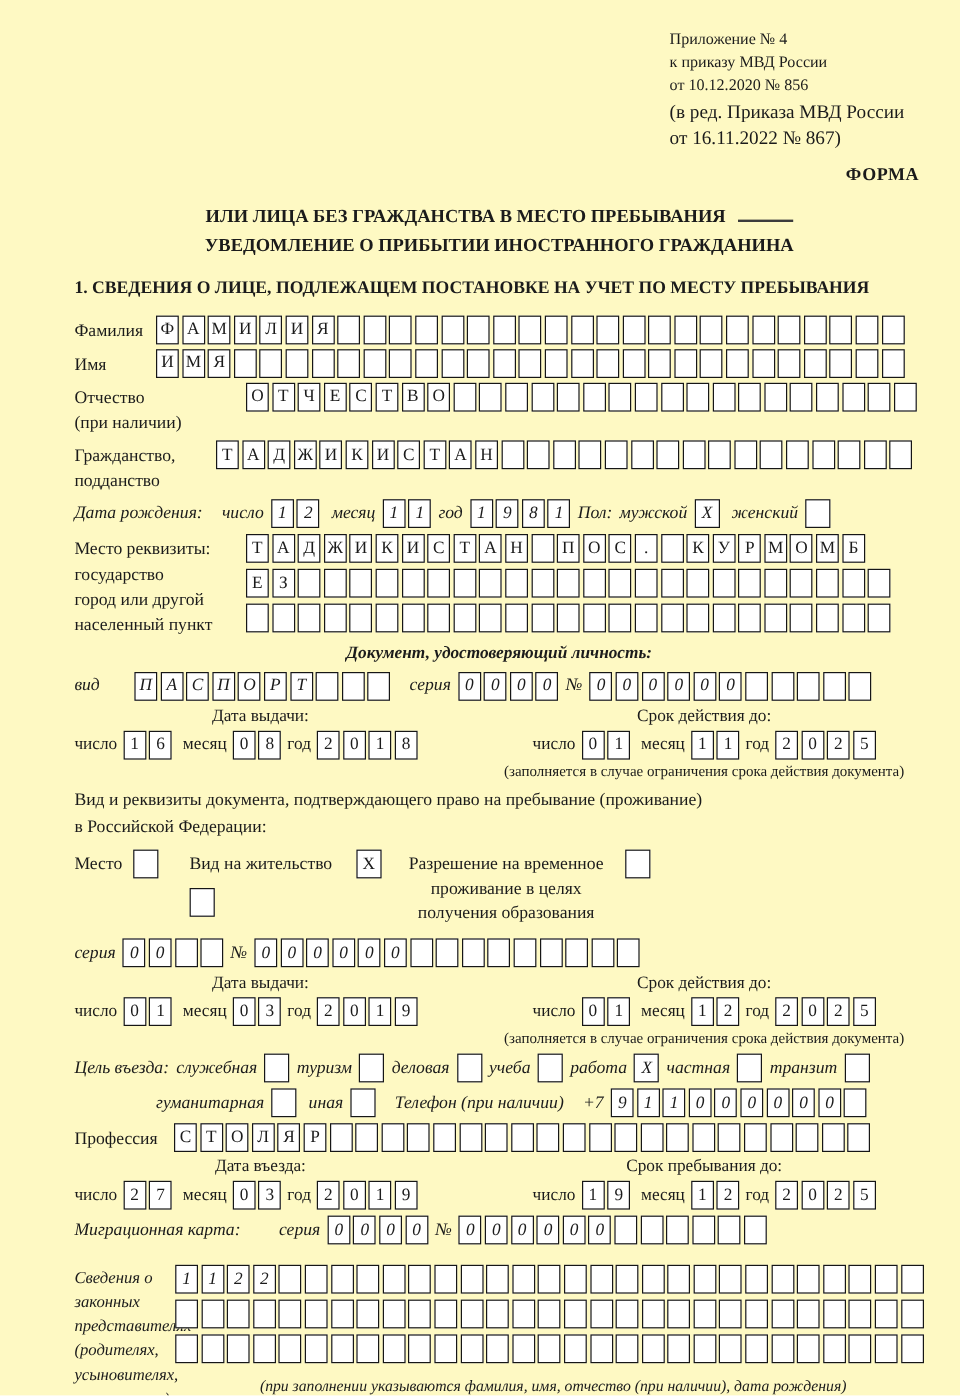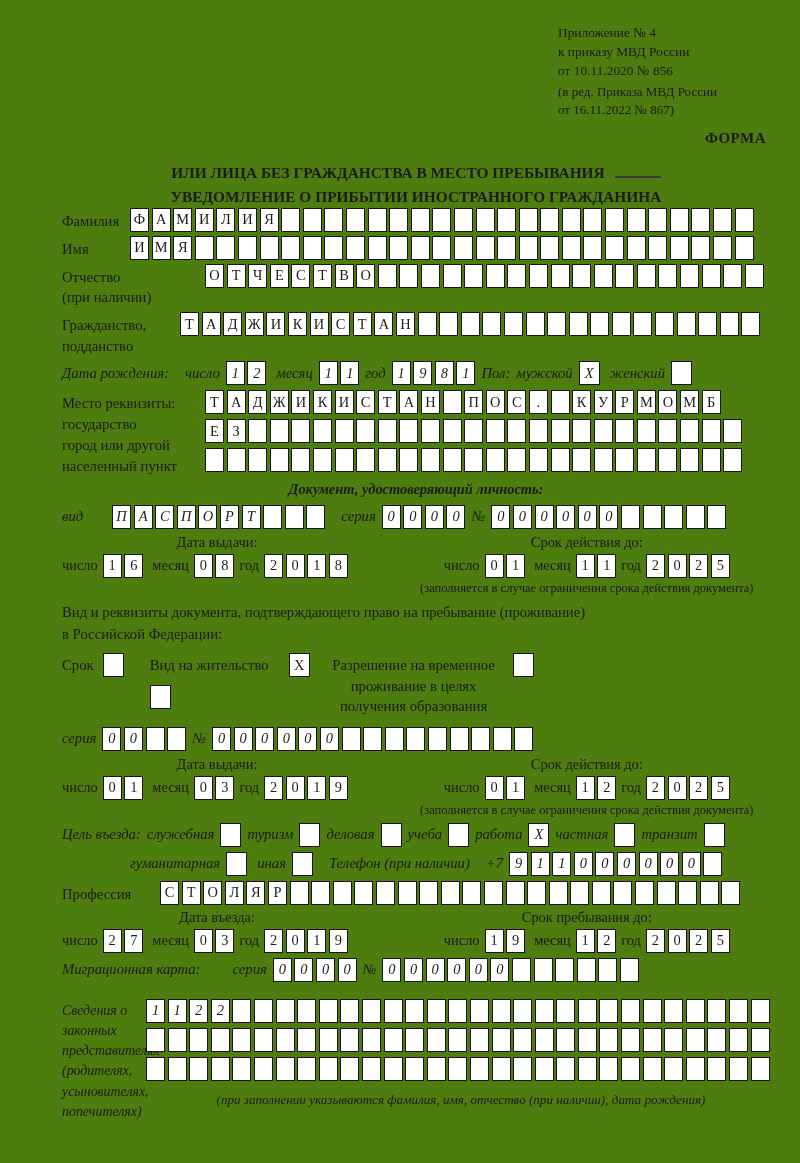--- a/index.html
+++ b/index.html
@@ -1,20 +1,20 @@
 <!DOCTYPE html>
 <html><head>
 <meta charset="utf-8">
 <style>
   html,body{margin:0;padding:0;background:#fff;}
   body{font-family:"Liberation Serif", serif;color:#1b1b1b;}
-  .page{width:800px;height:1163px;box-sizing:border-box;padding:24px 30px 8px 62px;overflow:hidden;background:#4d7c0f;position:relative;}
+  .page{width:800px;height:1163px;box-sizing:border-box;padding:24px 30px 8px 62px;overflow:hidden;background:#fef9c3;position:relative;}
 
   .appendix{margin-left:496px;width:215px;font-size:13.4px;line-height:1.4;}
-  .appendix-note{font-size:13px;line-height:1.35;margin-top:3px;}
+  .appendix-note{font-size:16px;line-height:1.35;margin-top:3px;}
   .forma{text-align:right;font-weight:bold;font-size:15px;margin-top:12px;padding-right:4px;letter-spacing:.5px;}
   .title{text-align:center;font-weight:bold;font-size:15.4px;margin-top:14px;line-height:1.5;}
   .title-underline{display:inline-block;width:46px;border-bottom:2.2px solid #3c3c3c;margin-left:10px;height:.85em;}
   .sec-heading{font-weight:bold;font-size:14.7px;margin-top:16px;margin-bottom:14px;}
 
   .row{display:flex;align-items:flex-start;margin-bottom:4px;}
   .lbl{font-size:14.7px;line-height:1.42;padding-top:3px;flex-shrink:0;}
   .w68{width:68px;} .w72{width:72px;} .w118{width:118px;} .w143{width:143px;}
 
   .cells{display:flex;gap:2.6px;flex-shrink:0;}
@@ -51,34 +51,35 @@
   .rep-note{font-size:13.1px;text-align:center;margin-top:6px;width:630px;}
 </style>
 </head>
 <body>
 
 <div class="page">
 
   <div class="appendix">
     <div>Приложение № 4</div>
     <div>к приказу МВД России</div>
-    <div>от 10.11.2020 № 856</div>
+    <div>от 10.12.2020 № 856</div>
     <div class="appendix-note">
       <div>(в ред. Приказа МВД России</div>
       <div>от 16.11.2022 № 867)</div>
     </div>
   </div>
 
   <div class="forma">ФОРМА</div>
 
   <div class="title">
     <div><span>ИЛИ ЛИЦА БЕЗ ГРАЖДАНСТВА В МЕСТО ПРЕБЫВАНИЯ</span><span class="title-underline"></span></div>
     <div>УВЕДОМЛЕНИЕ О ПРИБЫТИИ ИНОСТРАННОГО ГРАЖДАНИНА</div>
   </div>
 
+  <div class="sec-heading">1. СВЕДЕНИЯ О ЛИЦЕ, ПОДЛЕЖАЩЕМ ПОСТАНОВКЕ НА УЧЕТ ПО МЕСТУ ПРЕБЫВАНИЯ</div>
 
   <div class="row">
     <div class="lbl w68">Фамилия</div>
     <div class="cells">
         <span class="cell">Ф</span>
         <span class="cell">А</span>
         <span class="cell">М</span>
         <span class="cell">И</span>
         <span class="cell">Л</span>
         <span class="cell">И</span>
@@ -418,21 +419,21 @@
     </div>
   </div>
 
   <div class="res-intro">
     <div>Вид и реквизиты документа, подтверждающего право на пребывание (проживание)</div>
     <div>в Российской Федерации:</div>
   </div>
 
   <div class="res-options">
     <div class="res-opt">
-      <span class="opt-lbl">Срок</span>
+      <span class="opt-lbl">Место</span>
       <span class="cbox"></span>
     </div>
     <div class="res-opt ml26">
       <span class="opt-lbl">Вид на жительство</span>
       <span class="cbox"></span>
     </div>
     <div class="res-opt ml20">
       <span class="cbox">X</span>
     </div>
     <div class="res-opt ml14">
@@ -550,21 +551,21 @@
         <span class="cell">0</span>
         <span class="cell">0</span>
         <span class="cell">0</span>
         <span class="cell">0</span>
         <span class="cell">0</span>
         <span class="cell"></span>
       </span>
   </div>
 
   <div class="row">
-    <div class="lbl w72" style="margin-right:26px;">Профессия</div>
+    <div class="lbl w72" style="margin-right:11px;">Профессия</div>
     <div class="cells">
         <span class="cell">С</span>
         <span class="cell">Т</span>
         <span class="cell">О</span>
         <span class="cell">Л</span>
         <span class="cell">Я</span>
         <span class="cell">Р</span>
         <span class="cell"></span>
         <span class="cell"></span>
         <span class="cell"></span>

